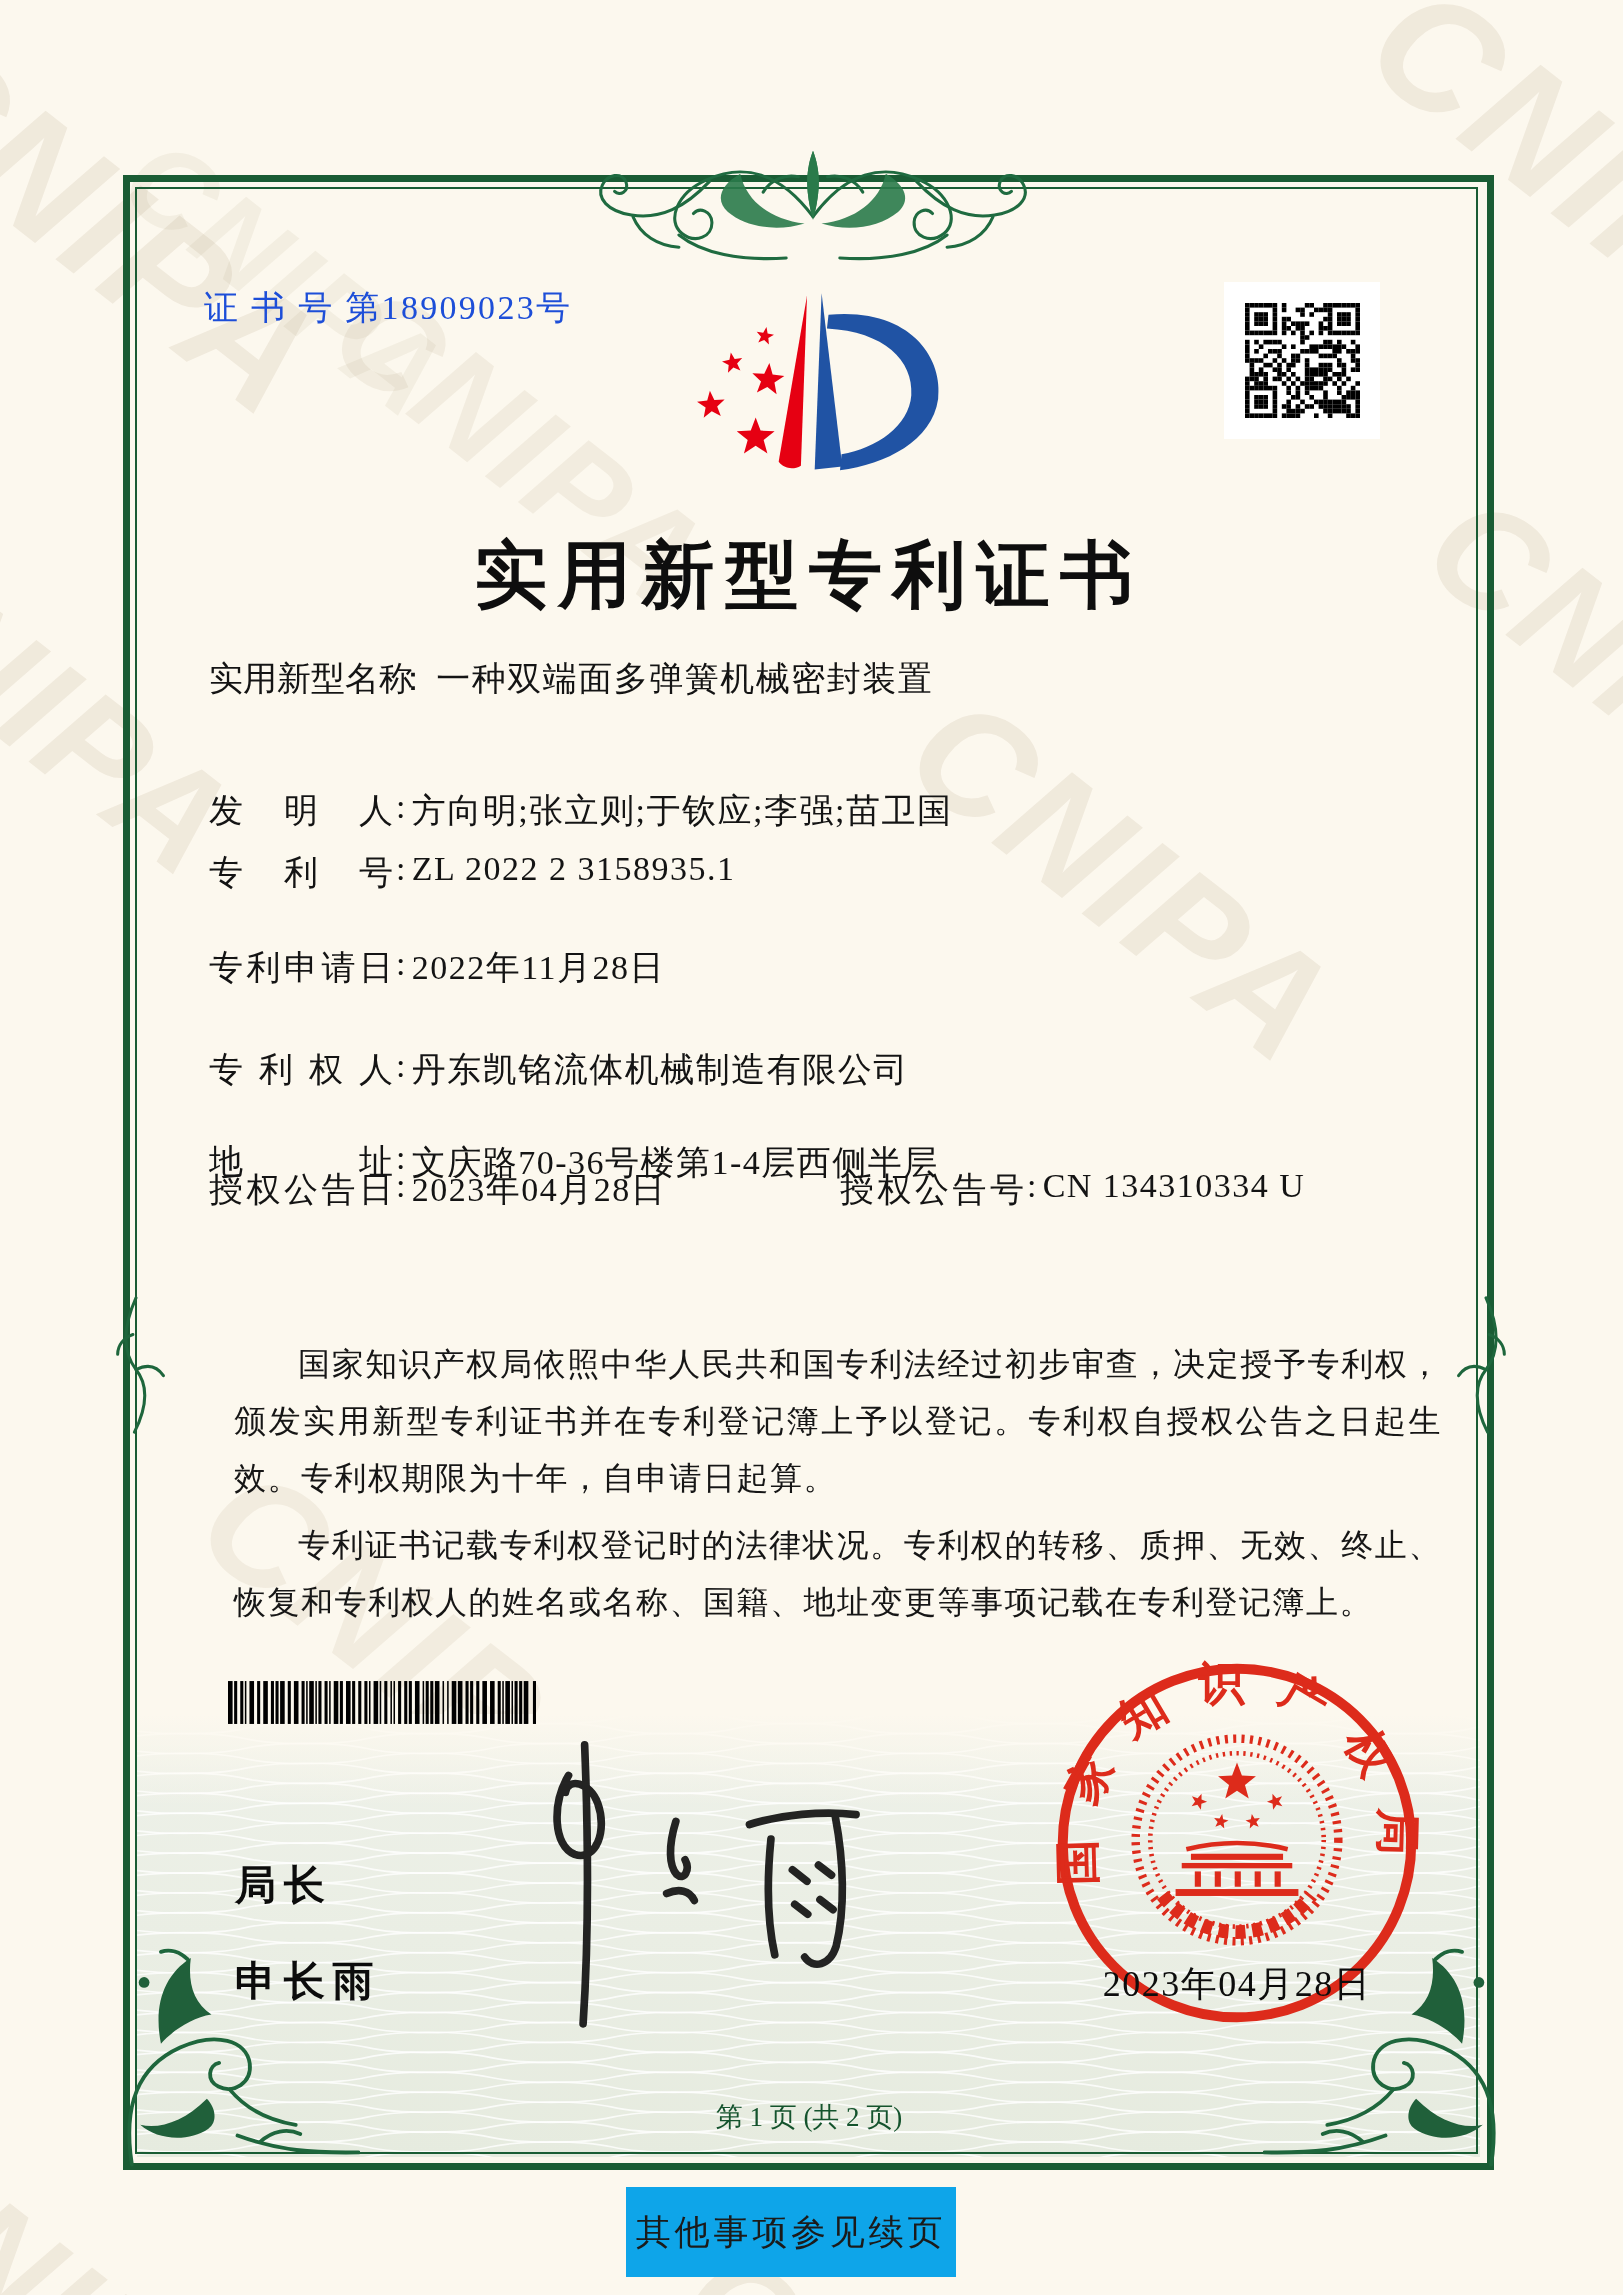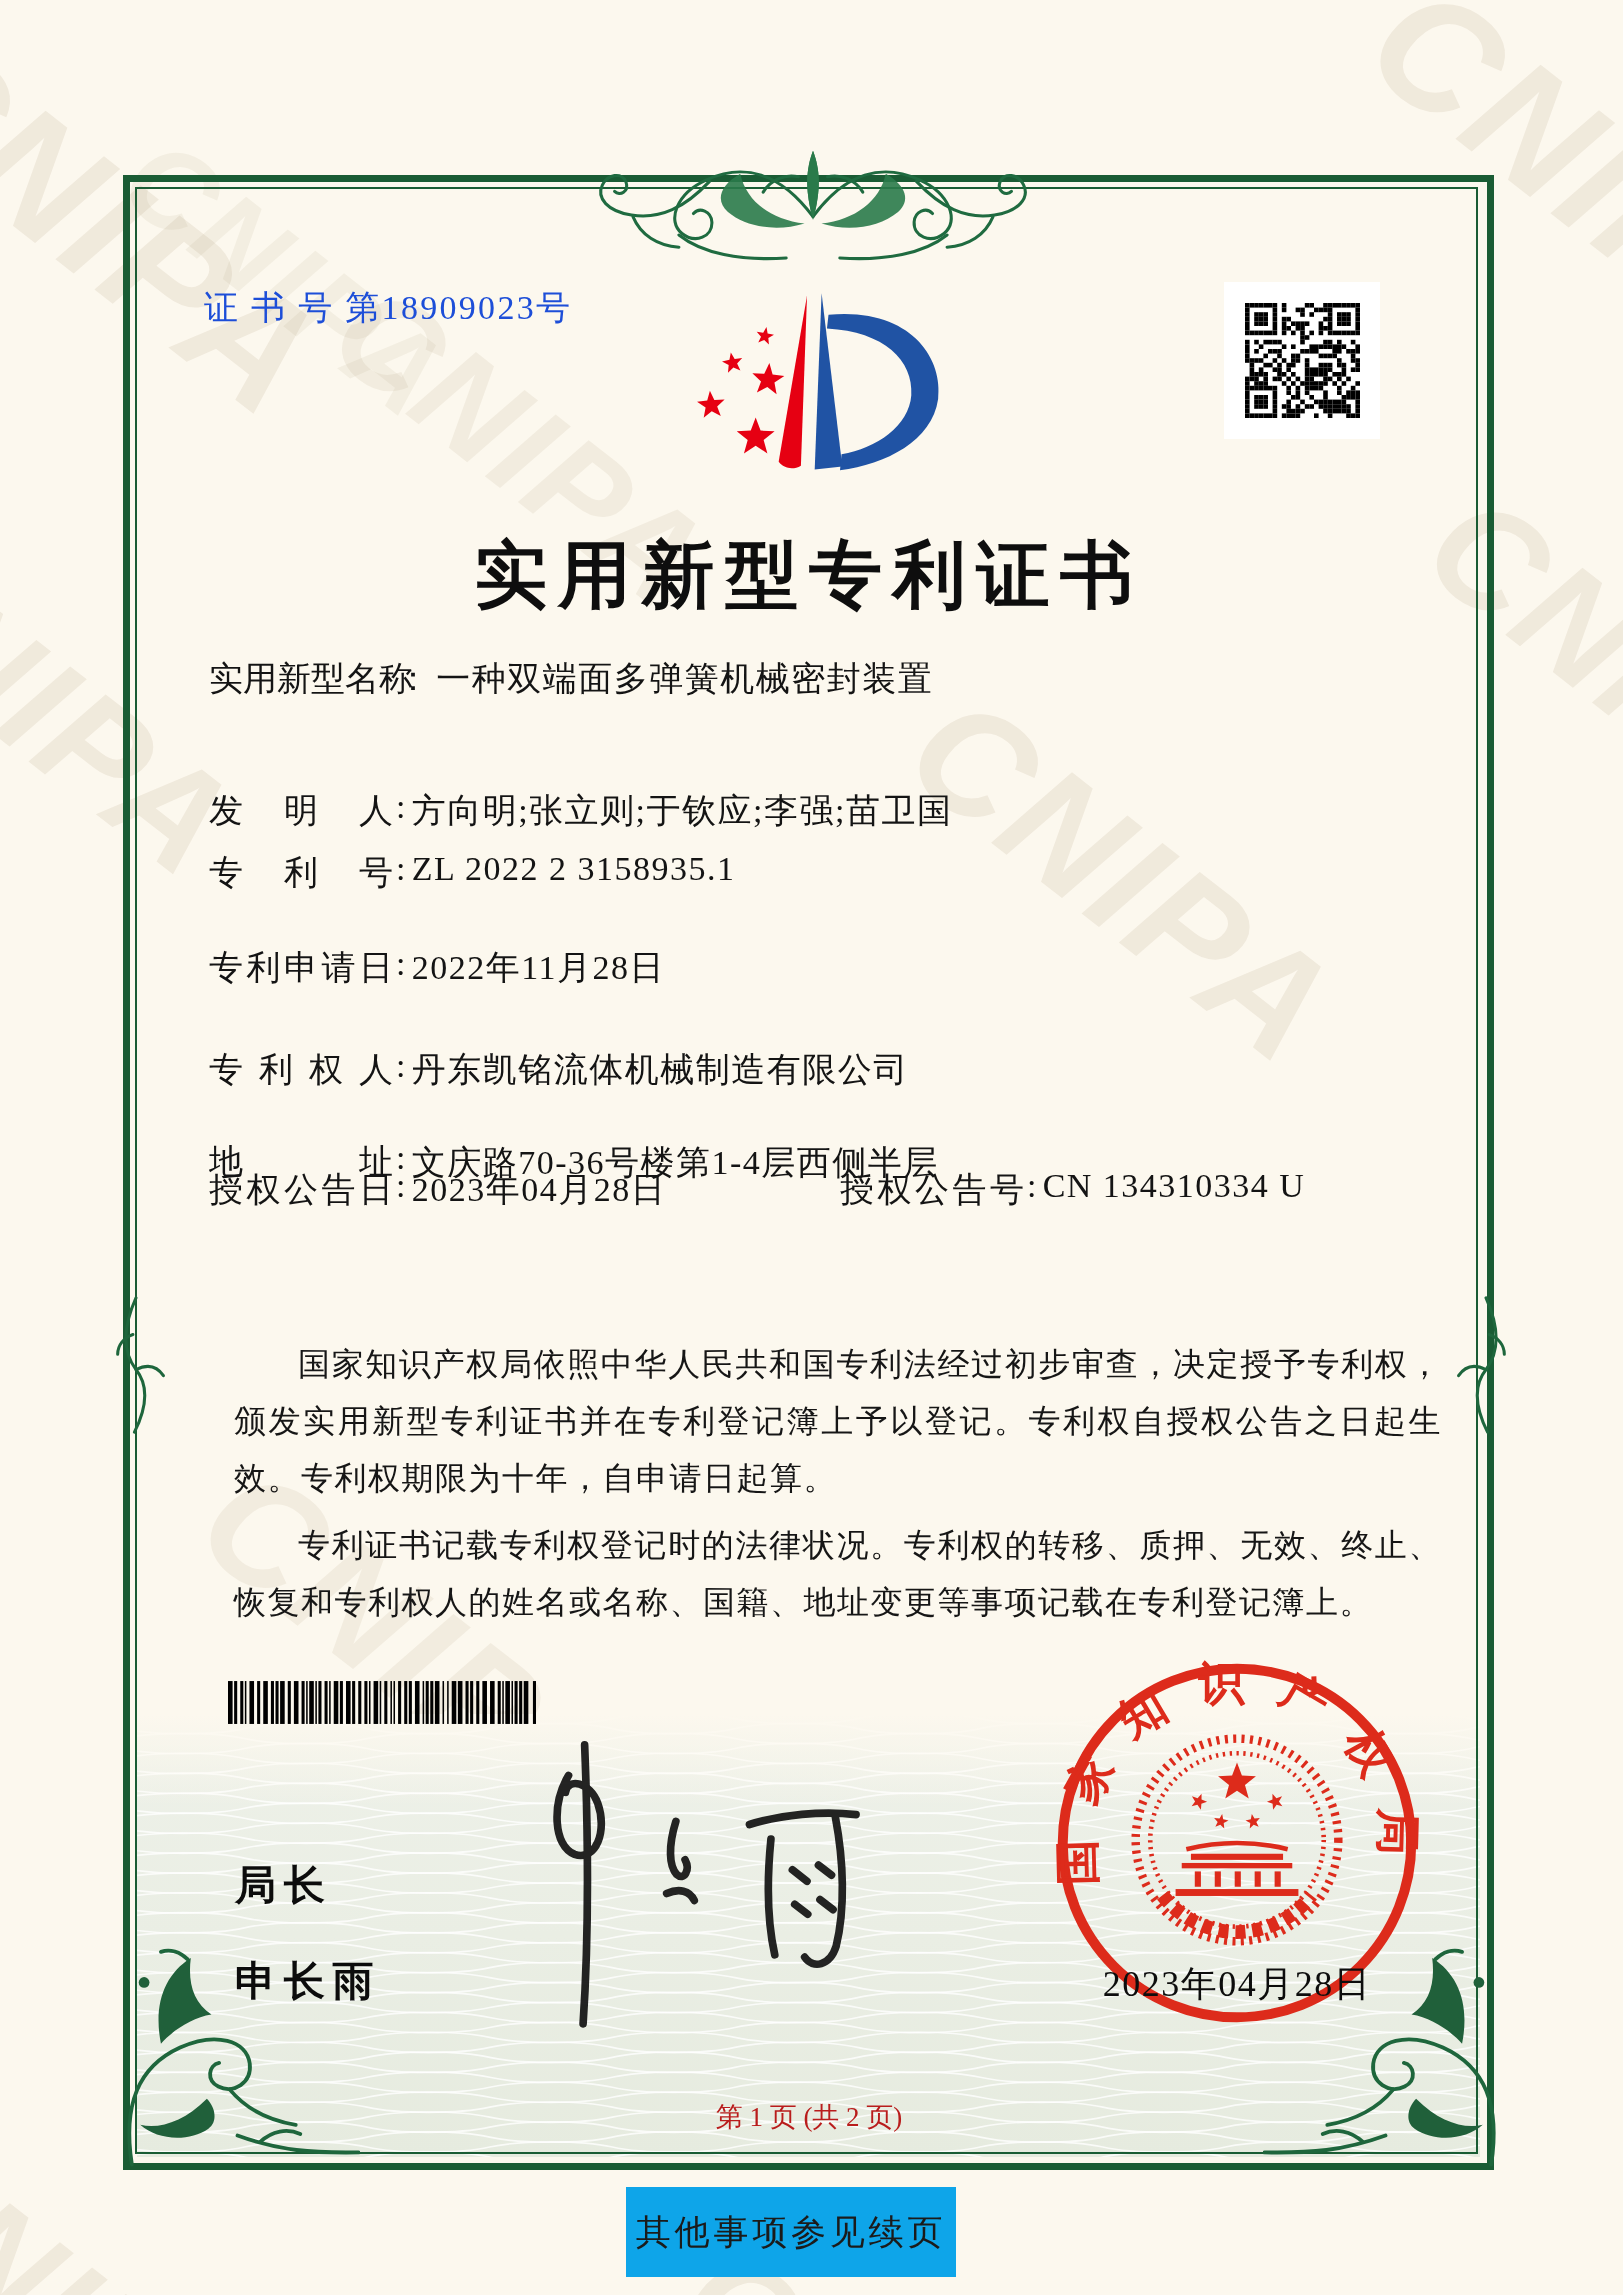--- a/index.html
+++ b/index.html
@@ -33,21 +33,21 @@
   .colon{display:inline-block;margin:0 6.1px 0 3.1px;vertical-align:top;}
   .val{letter-spacing:1.5px;vertical-align:top;}
   .addr-lines{display:inline-block;vertical-align:top;letter-spacing:1.5px;line-height:48px;}
   .para{position:absolute;left:234px;width:1208px;font-size:32px;line-height:57px;
     color:#161616;text-align:justify;text-indent:64px;letter-spacing:1.5px;z-index:4;}
   .issuer{position:absolute;left:235px;font-size:41px;font-weight:bold;color:#0c0c0c;
     font-family:"Liberation Sans","DejaVu Sans",sans-serif;letter-spacing:7.7px;z-index:4;}
   .seal-date{position:absolute;left:1052px;top:1960px;width:370px;text-align:center;
     font-size:36px;color:#0d0d0d;letter-spacing:1.5px;z-index:6;}
   .page-no{position:absolute;left:123px;top:2099px;width:1372px;text-align:center;
-    font-size:27px;color:#b91c1c;z-index:4;}
+    font-size:27px;color:#14532d;z-index:4;}
   .note-box{position:absolute;left:626px;top:2187px;width:330px;height:90px;background:#0ea5e9;
     display:flex;align-items:center;justify-content:center;font-size:35px;color:#1b1b1b;
     letter-spacing:3.8px;z-index:4;}
   svg{display:block;}
 </style>
 </head>
 <body>
 
 <div class="watermark" style="left:-46px;top:-7.7px;font-size:161px;">CNIPA</div>
 <div class="watermark" style="left:1449px;top:-54px;font-size:161px;">CNIPA</div>

